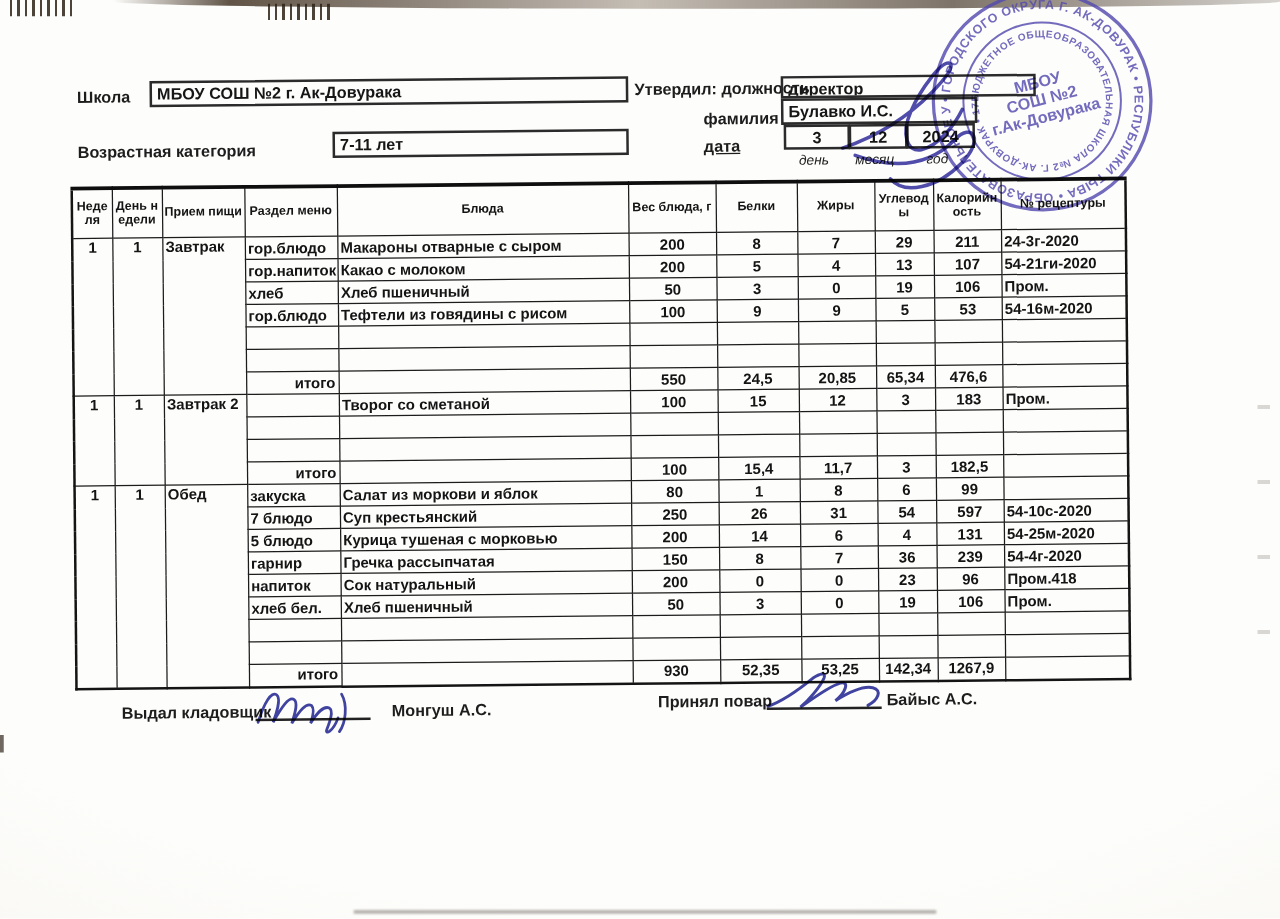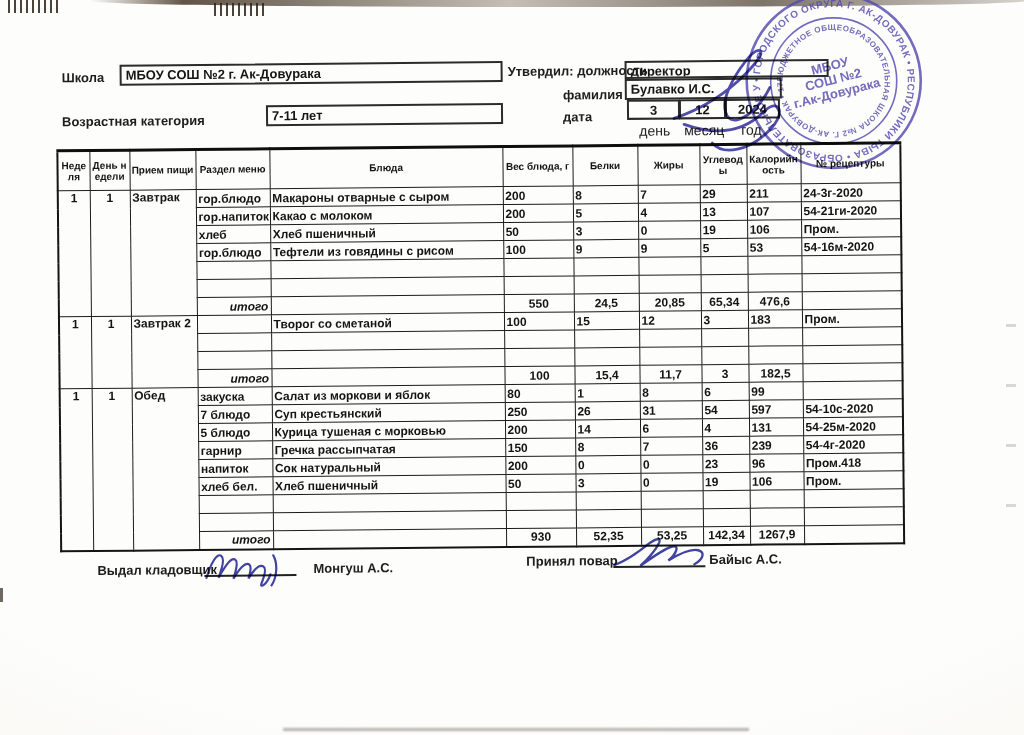--- a/index.html
+++ b/index.html
@@ -21,35 +21,35 @@
     background:rgba(125,120,114,.55);filter:blur(1px);}
   .art-leftsliver{position:absolute;left:0;top:588px;width:3px;height:14px;background:rgba(50,40,30,.7);}
   .art-rightstreaks{position:absolute;left:1006px;top:300px;width:10px;height:220px;opacity:.25;
     background:repeating-linear-gradient(180deg, transparent 0 24px, #6b665f 24px 27px, transparent 27px 60px);}
 
   
   .lbl{position:absolute;font-weight:bold;font-size:13px;color:#1d1d1d;white-space:nowrap;}
   .box{position:absolute;border:2px solid #2b2b2b;box-sizing:border-box;
        font-weight:bold;font-size:13px;color:#161616;padding:0 4px;line-height:17px;
        background:transparent;white-space:nowrap;overflow:hidden;}
-  .datecap{position:absolute;font-size:14px;color:#222;}
+  .datecap{position:absolute;font-size:11px;font-style:italic;color:#222;}
 
   
   #menu-table{position:absolute;left:58px;top:145px;width:843px;border-collapse:collapse;
       table-layout:fixed;border:2px solid #141414;border-top:3px solid #0e0e0e;}
   #menu-table th,#menu-table td{border:1px solid #1c1c1c;color:#141414;overflow:hidden;
       box-sizing:border-box;padding:0 2px;}
   #menu-table th{font-size:10px;font-weight:bold;line-height:1.15;text-align:center;
       vertical-align:middle;word-break:break-all;height:40px;padding:1px;}
   #menu-table td{font-size:12px;font-weight:bold;height:18px;white-space:nowrap;}
   td.cell-ctr{text-align:center;vertical-align:top;padding-top:1px;}
   td.cell-meal{text-align:left;vertical-align:top;padding-top:1px;}
-  td.cell-num{text-align:left;}
+  td.cell-num{text-align:center;}
   td.cell-left{text-align:left;}
-  td.total-label{font-style:italic;text-align:right;padding-right:8px;}
+  td.total-label{text-align:right;padding-right:8px;}
   td.total-num{text-align:center;margin-top:47px;}
 
   
   .sigline{position:absolute;border-bottom:2px solid #222;height:16px;}
 
   
   .stamp{position:absolute;mix-blend-mode:multiply;opacity:.82;}
   .ring-text{fill:#544aae;font-weight:bold;letter-spacing:.5px;}
   .stamp-center text{fill:#544aae;font-weight:bold;font-size:13px;}
   .sig-ink{position:absolute;mix-blend-mode:multiply;}
@@ -76,21 +76,21 @@
       <span>должность</span>
     </div>
     <div class="box" style="left:627px;top:62px;width:204px;height:18px;">директор</div>
 
     <div class="lbl" style="left:565px;top:88px;">фамилия</div>
     <div class="box" style="left:627px;top:80px;width:157px;height:21px;">Булавко И.С.</div>
 
     <div class="lbl" style="left:64px;top:110px;">Возрастная категория</div>
     <div class="box" style="left:268px;top:103px;width:237px;height:21px;">7-11 лет</div>
 
-    <div class="lbl" style="left:565px;top:110px;">дата</div>
+    <div class="lbl" style="left:565px;top:110px;text-decoration:underline;">дата</div>
     <div class="box" style="left:629px;top:101px;width:53px;height:20px;text-align:center;">3</div>
     <div class="box" style="left:681px;top:101px;width:47px;height:20px;text-align:center;">12</div>
     <div class="box" style="left:727px;top:101px;width:55px;height:20px;text-align:center;">2024</div>
     <div class="datecap" style="left:641px;top:124px;">день</div>
     <div class="datecap" style="left:686px;top:124px;">месяц</div>
     <div class="datecap" style="left:743px;top:124px;">год</div>
 
     <table id="menu-table">
         <colgroup>
           <col style="width: 32px;">

